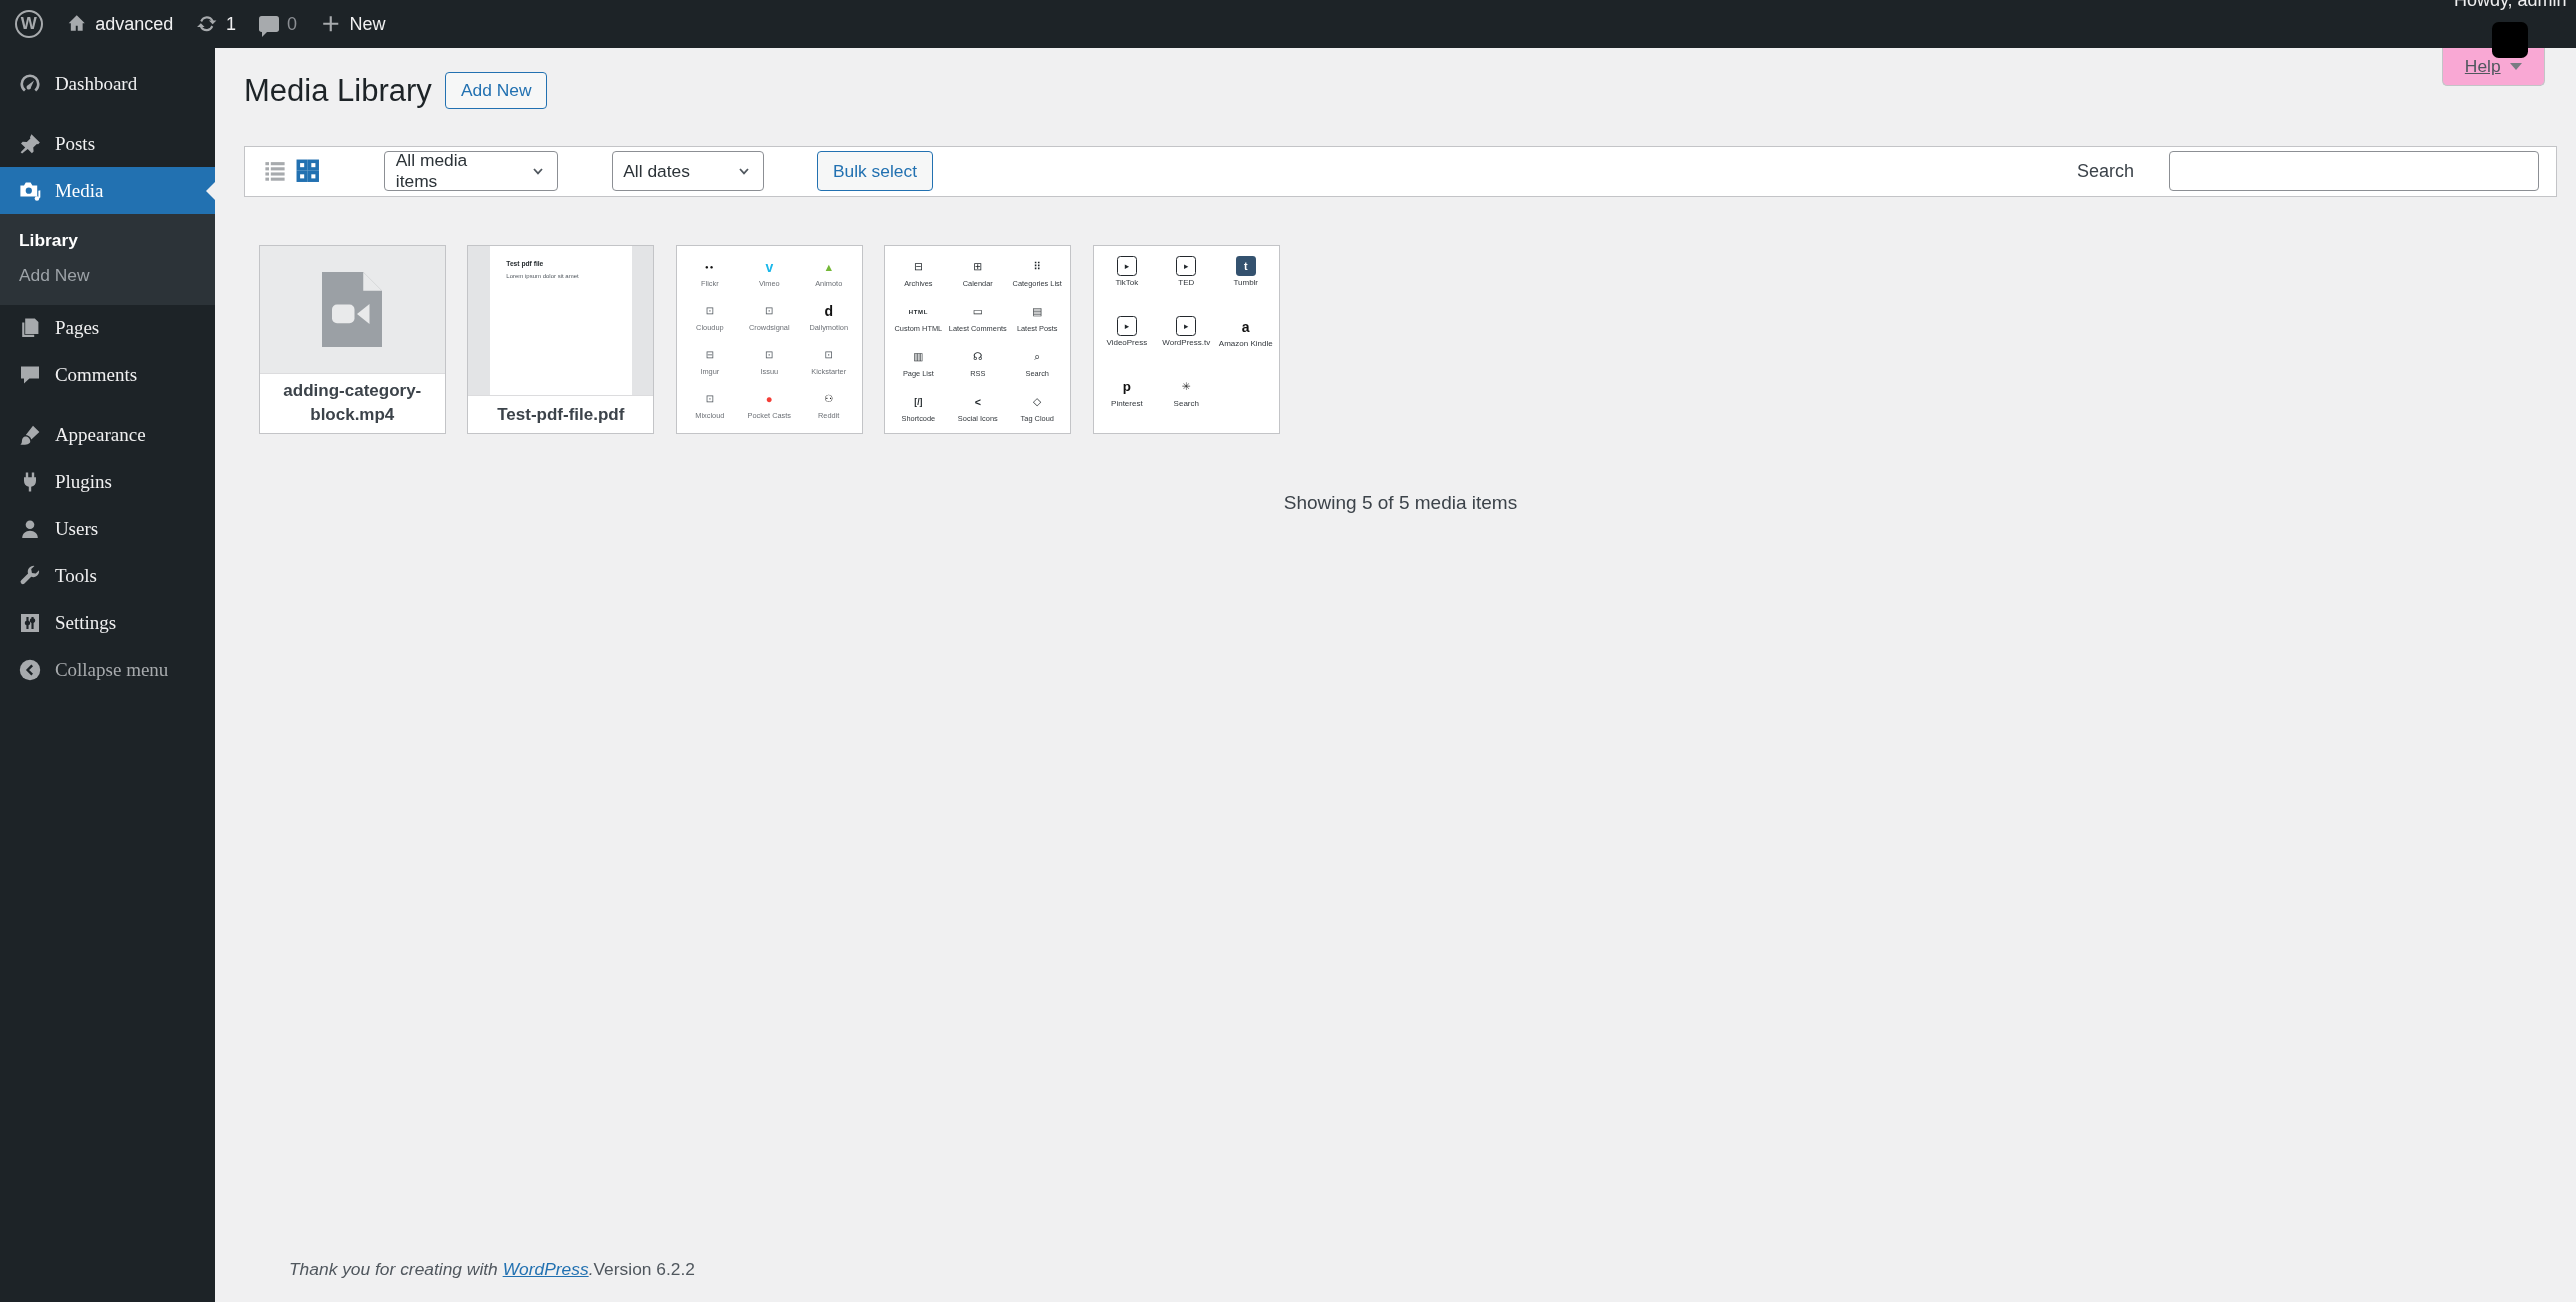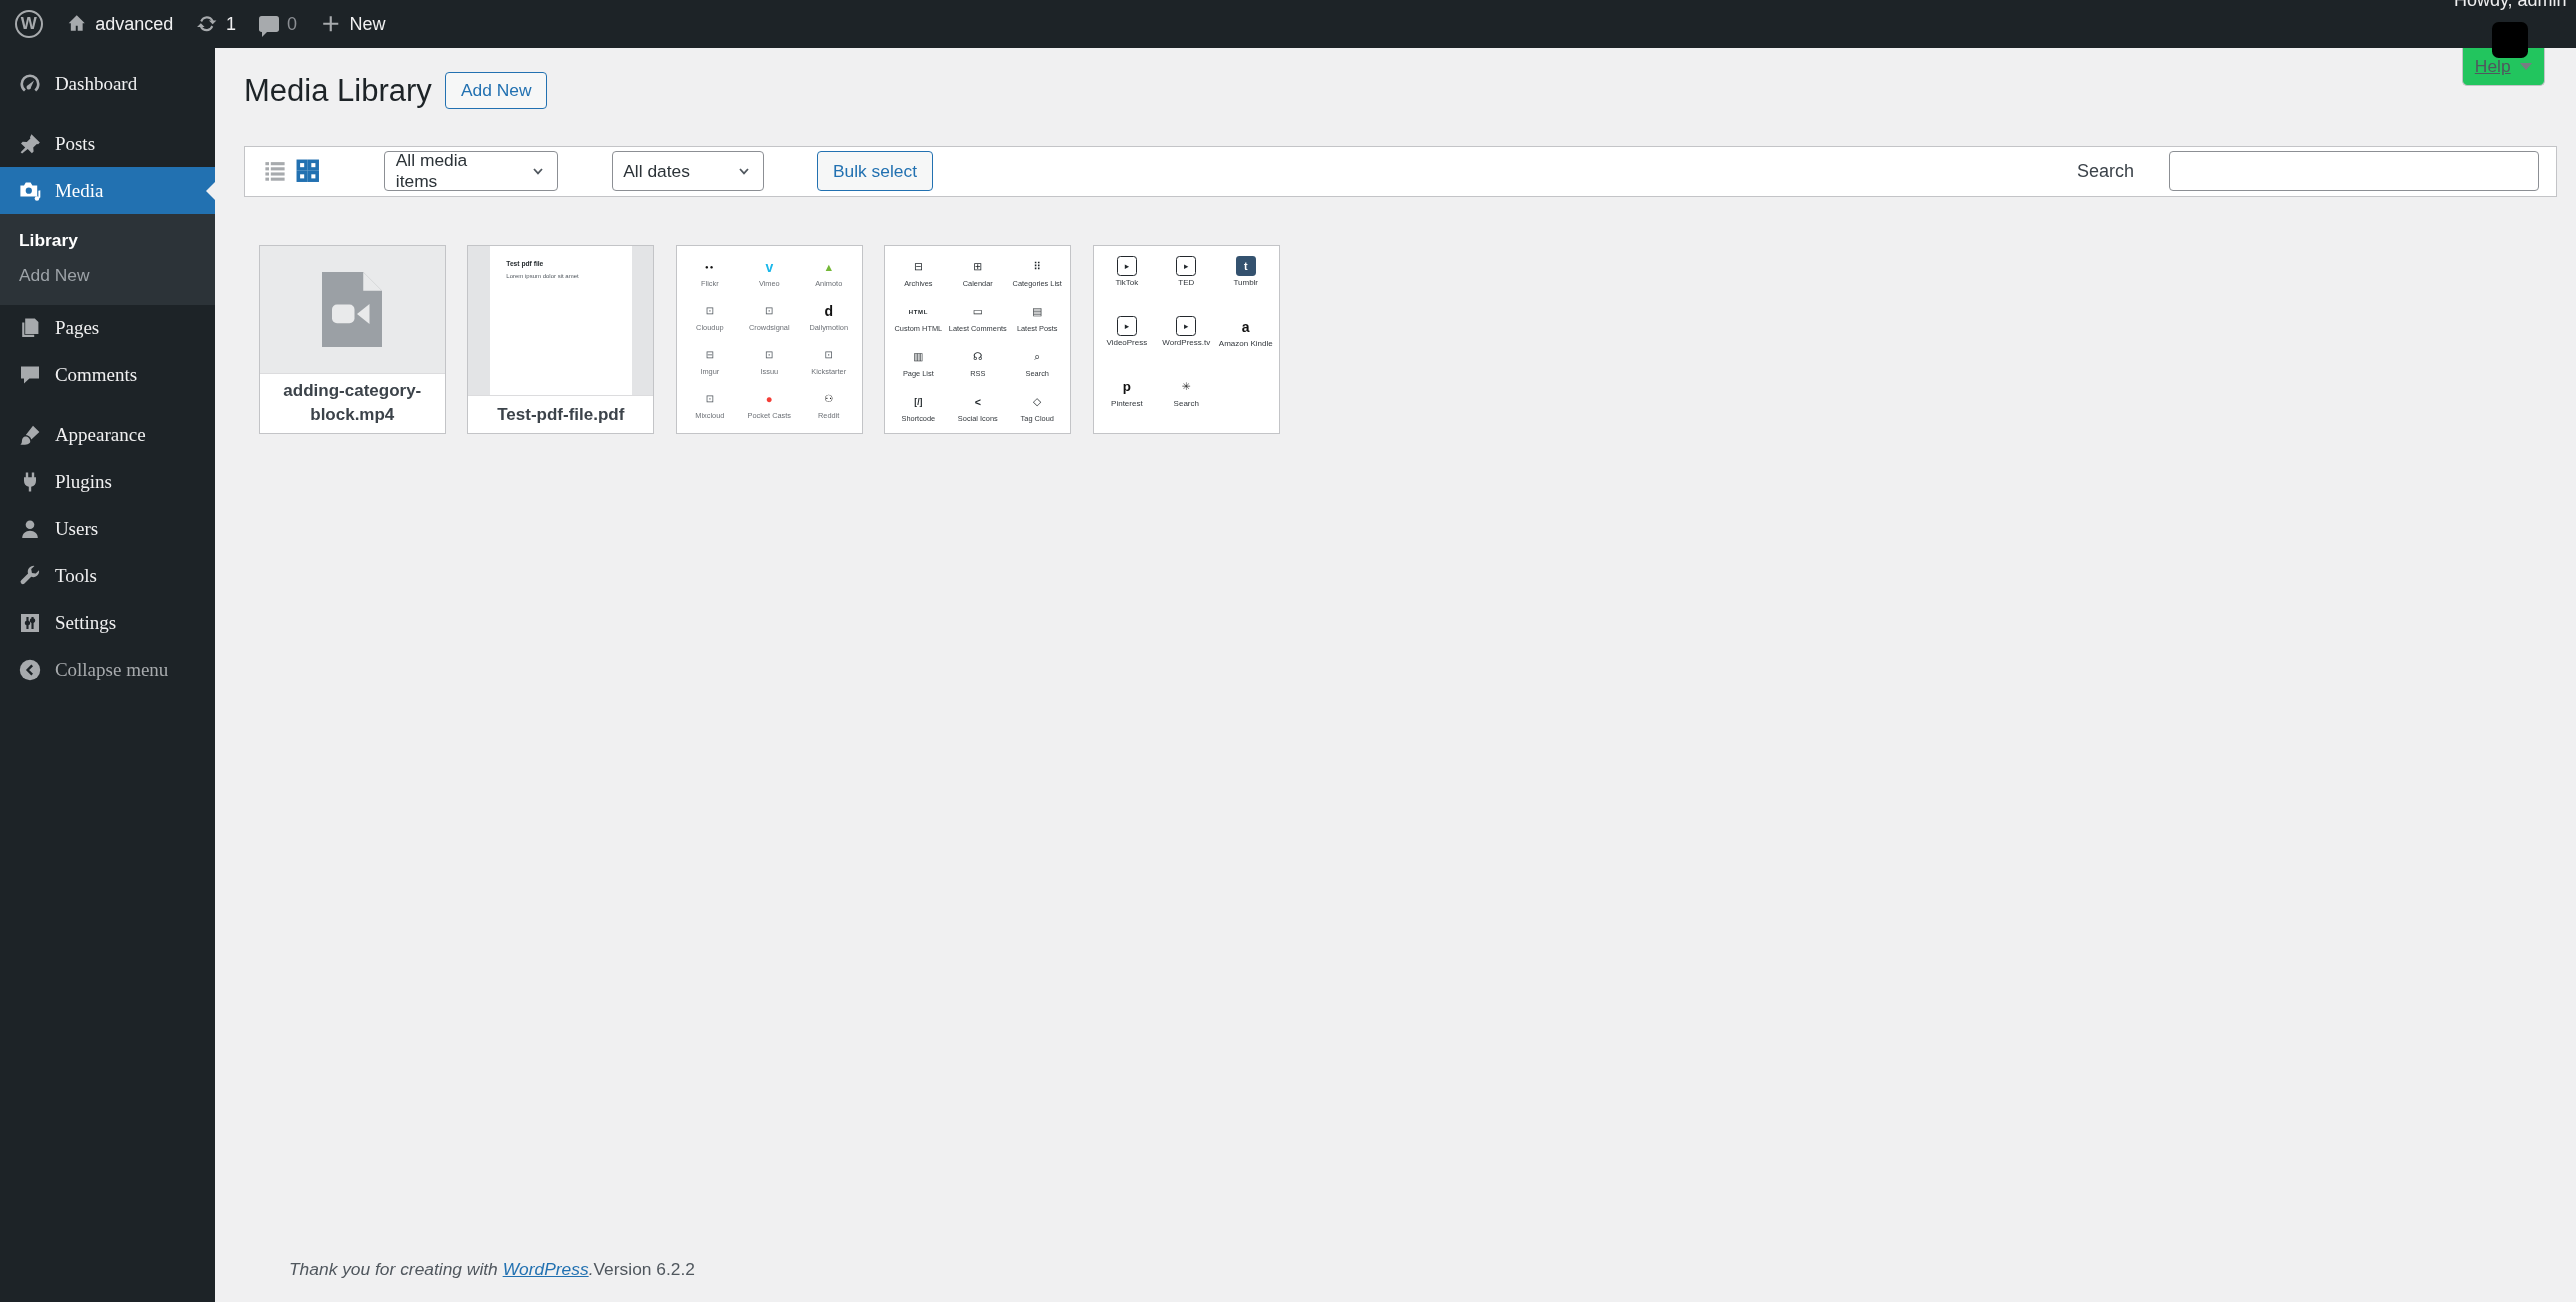--- a/index.html
+++ b/index.html
@@ -38,22 +38,22 @@
                 border-right:9.4px solid #f0f0f1; }
   .sep { height:13.4px; }
   .submenu { background:#2c3338; padding:9.4px 0 12px 0; }
   .submenu a { display:block; padding:6.7px 0 6.7px 19px; font-size:17.4px; cursor:pointer; }
   .submenu .current { color:#fff; font-weight:700; }
   .submenu .plain { color:#9ca2a7; }
 
   
   #main { position:absolute; left:215px; top:48px; right:0; bottom:0; padding:0 19px 0 29px; }
 
-  #help-tab { position:absolute; top:0; right:31px; background:#22c55e; border:1.3px solid #c3c4c7;
-              border-top:none; border-radius:0 0 5.4px 5.4px; padding:8px 12px; display:flex;
+  #help-tab { position:absolute; top:0; right:31px; background:#f9a8d4; border:1.3px solid #c3c4c7;
+              border-top:none; border-radius:0 0 5.4px 5.4px; padding:8px 22px; display:flex;
               align-items:center; gap:9.4px; color:#50575e; font-size:17.4px; cursor:pointer;text-decoration:underline; }
   .help-caret { width:0; height:0; border-left:6px solid transparent; border-right:6px solid transparent;
                 border-top:7.4px solid #787c82; }
 
   .title-row { display:flex; align-items:center; margin-top:21.5px; height:42px; }
   #page-title { font-size:31px; font-weight:400; color:#1d2327; }
   #add-new-btn { margin-left:13.4px; background:#f6f7f7; border:1.3px solid #2271b1; color:#2271b1;
                  border-radius:4px; font-size:17.4px; padding:6.7px 14.8px; cursor:pointer;
                  font-family:inherit; }
 
@@ -506,20 +506,21 @@
 
           <div class="cell">
             <span class="ci" style="font-size: 10.7px; color: rgb(51, 51, 51);">✳</span>
             <span class="cl">Search</span>
           </div>
         </div>
     </div>
 
   </div>
 
+  <div id="status-line">Showing 5 of 5 media items</div>
 
   <div id="footer">
     <div id="thanks"><span>Thank you for creating with </span><a>WordPress</a><span>.</span></div>
     <div id="version">Version 6.2.2</div>
   </div>
 
 </div>
 
 
 </body></html>

